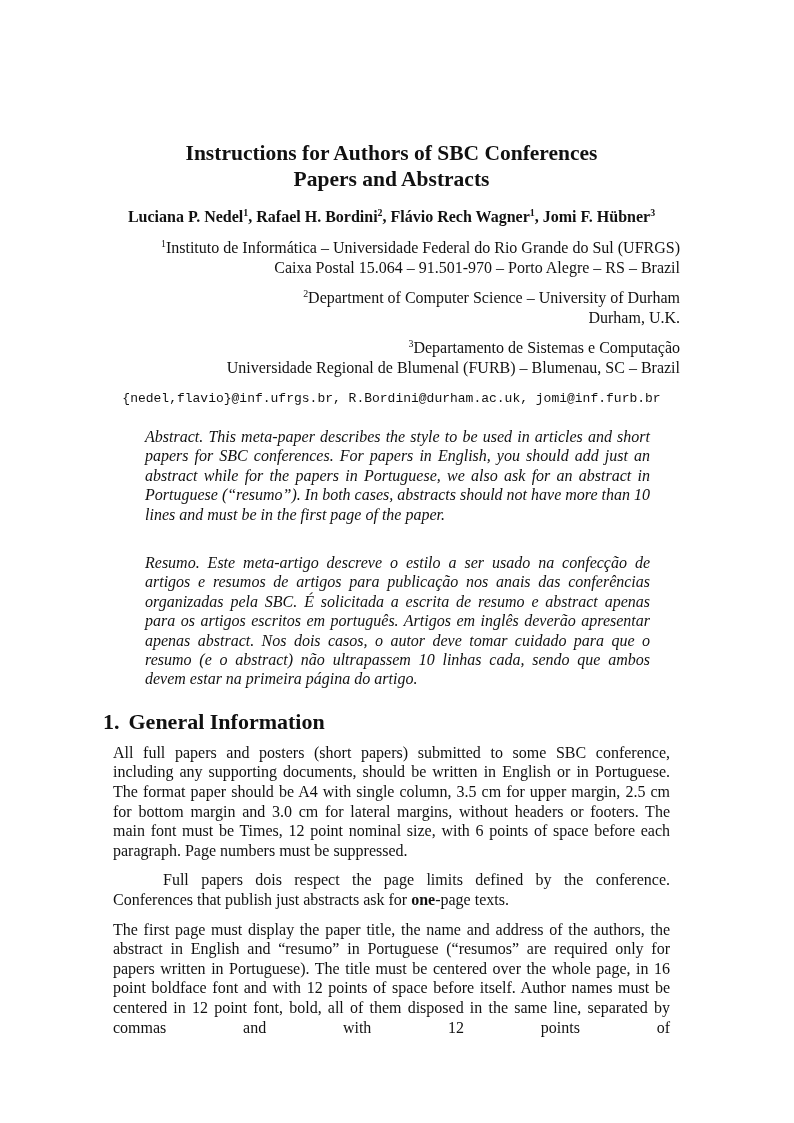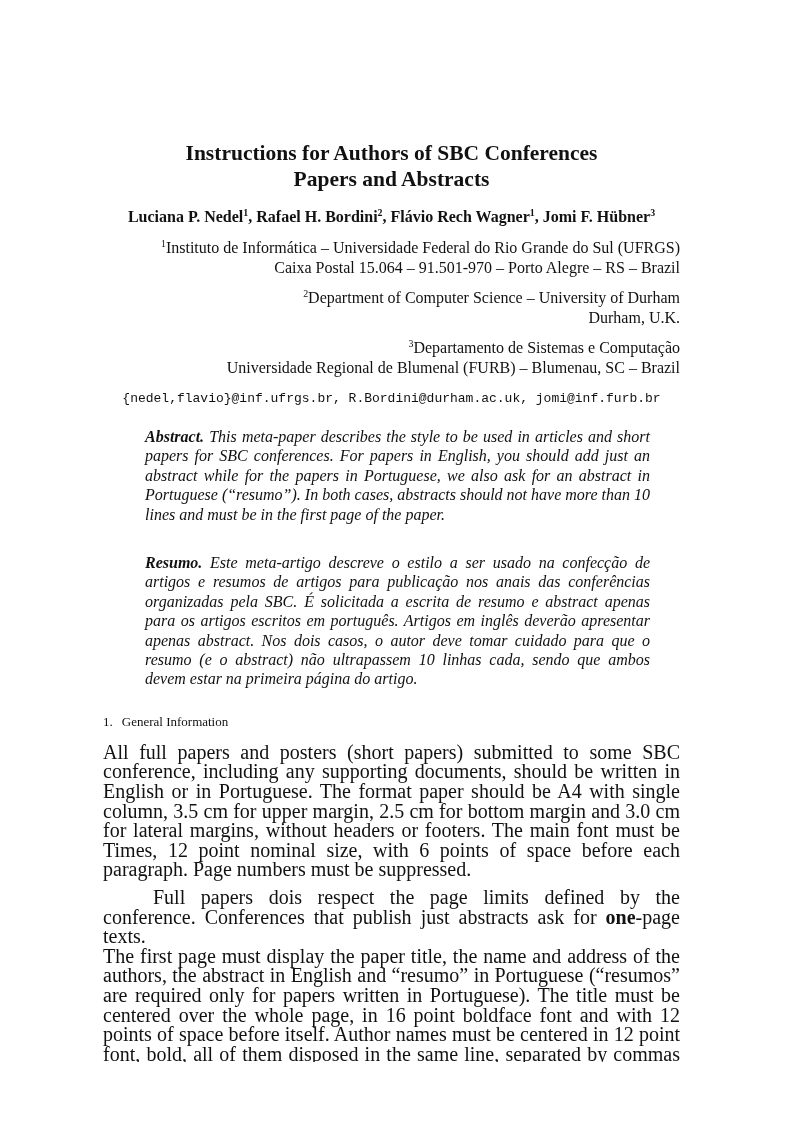--- a/index.html
+++ b/index.html
@@ -54,37 +54,37 @@
   .abstract-par {
     margin: 20px 0 0;
     padding-left: 42px;
     padding-right: 30px;
     font-style: italic;
     font-size: 16px;
     line-height: 19.4px;
     text-align: justify;
   }
   .abstract-par .lead {
-    font-weight: bold;
+    font-weight: normal;
   }
   .resumo-par {
     margin-top: 29px;
   }
   .section-heading {
     margin: 22px 0 11px;
-    font-size: 13px;
+    font-size: 22px;
     line-height: 21px;
-    font-weight: normal;
+    font-weight: bold;
   }
   .sec-num {
     margin-right: 9px;
   }
   .body-par {
-    margin: 0;
-    font-size: 20px;
+    margin: 10px;
+    font-size: 16px;
     line-height: 19.6px;
     text-align: justify;
   }
   .body-par.indent {
     margin-top: 8px;
     text-indent: 50px;
   }
   .body-par.cut {
     text-align-last: justify;
   }

